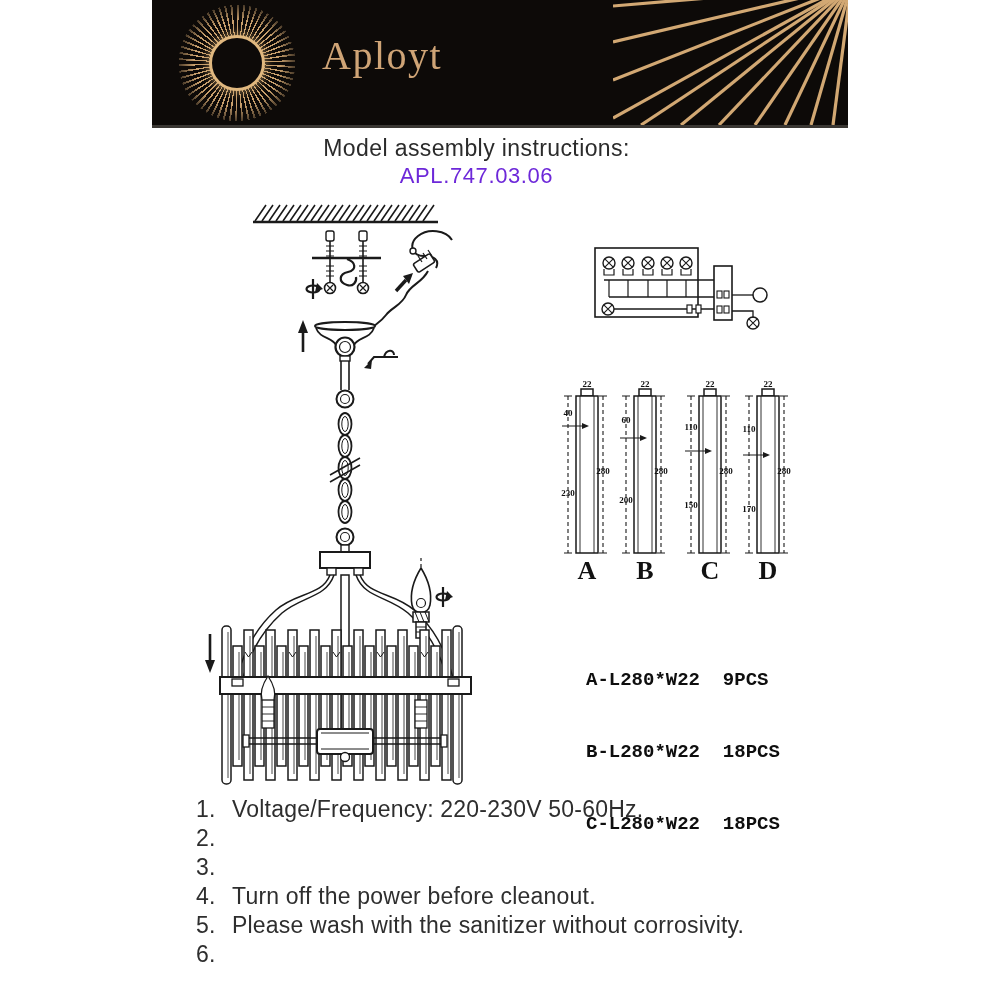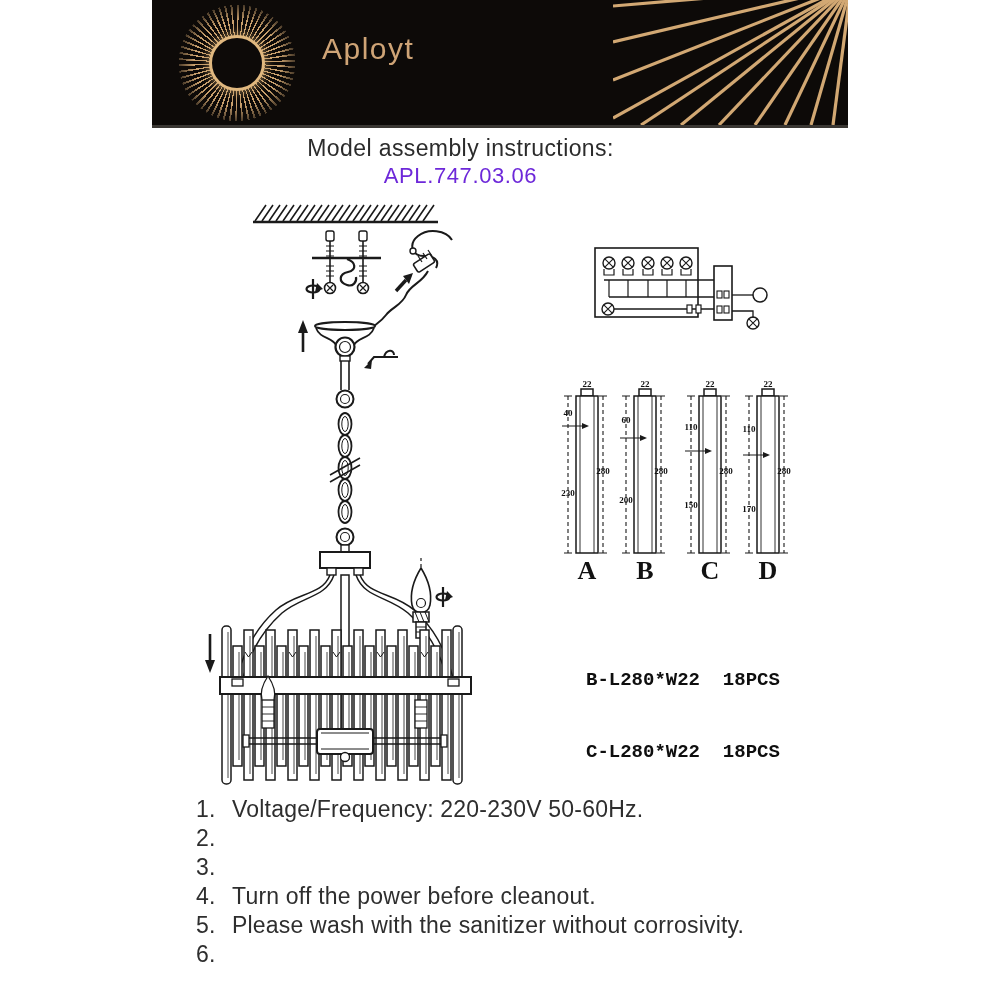--- a/index.html
+++ b/index.html
@@ -9,26 +9,26 @@
   
   .banner{position:absolute;left:152px;top:0;width:696px;height:125px;
           background:#0d0a08;border-bottom:3px solid #3a3733;overflow:hidden;}
   .sunburst{position:absolute;left:27px;top:5px;width:116px;height:116px;border-radius:50%;
             background:repeating-conic-gradient(#c9a06d 0deg 2deg, rgba(0,0,0,0) 2deg 6.2deg);}
   .sunburst::after{content:"";position:absolute;inset:0;border-radius:50%;
             background:radial-gradient(circle, rgba(13,10,8,0) 52%, #0d0a08 80%);}
   .sunburst-core{position:absolute;left:50%;top:50%;transform:translate(-50%,-50%);
             width:50px;height:50px;border-radius:50%;background:#0d0a08;
             border:3px solid #e0b87f;box-shadow:0 0 8px 2px rgba(214,174,116,0.55);z-index:2;}
-  .brand{position:absolute;left:170px;top:32px;font-size:30px;letter-spacing:1.5px;
-         color:#cfa476;font-family:Liberation Sans, sans-serif;font-weight:400;}
+  .brand{position:absolute;left:170px;top:32px;font-size:40px;letter-spacing:1.5px;
+         color:#cfa476;font-family:Liberation Serif, serif;font-weight:400;}
   .corner-rays{position:absolute;right:0;top:0;width:235px;height:125px;}
 
   
-  .title{position:absolute;left:0;top:134px;width:921px;text-align:center;line-height:28px;}
+  .title{position:absolute;left:0;top:134px;width:921px;text-align:center;line-height:28px;padding-left:16px;}
   .title .l1{font-size:23px;letter-spacing:0.4px;color:#2b2b2b;}
   .title .l2{font-size:22px;letter-spacing:0.6px;color:#6d28d9;}
 
   
   .diagram{position:absolute;left:0;top:195px;width:1000px;height:600px;text-align:right;}
   .diagram svg{display:block;}
   .ln{stroke:#1a1a1a;fill:none;}
   .fl{fill:#1a1a1a;stroke:none;}
   .wh{fill:#ffffff;stroke:#1a1a1a;}
   .dim{font-family:"Liberation Serif",serif;font-weight:bold;font-size:9px;fill:#111;}
@@ -331,20 +331,21 @@
         <polygon class="fl" points="-5,74 2,77 -5,80"></polygon>
         <text class="dim" text-anchor="middle" x="-19" y="134">170</text>
         <text class="dim" text-anchor="middle" x="16" y="96">280</text>
         <text class="letter" text-anchor="middle" x="0" y="201">D</text>
       </g>
     </g>
   </svg>
   </div>
 
   <div class="parts">
+    <div>A-L280*W22  9PCS</div>
     <div>B-L280*W22  18PCS</div>
     <div>C-L280*W22  18PCS</div>
   </div>
 
   <div class="instructions">
     <div class="row">
       <span class="num">1.</span>
       <span class="txt">Voltage/Frequency: 220-230V 50-60Hz.</span>
     </div>
     <div class="row">

